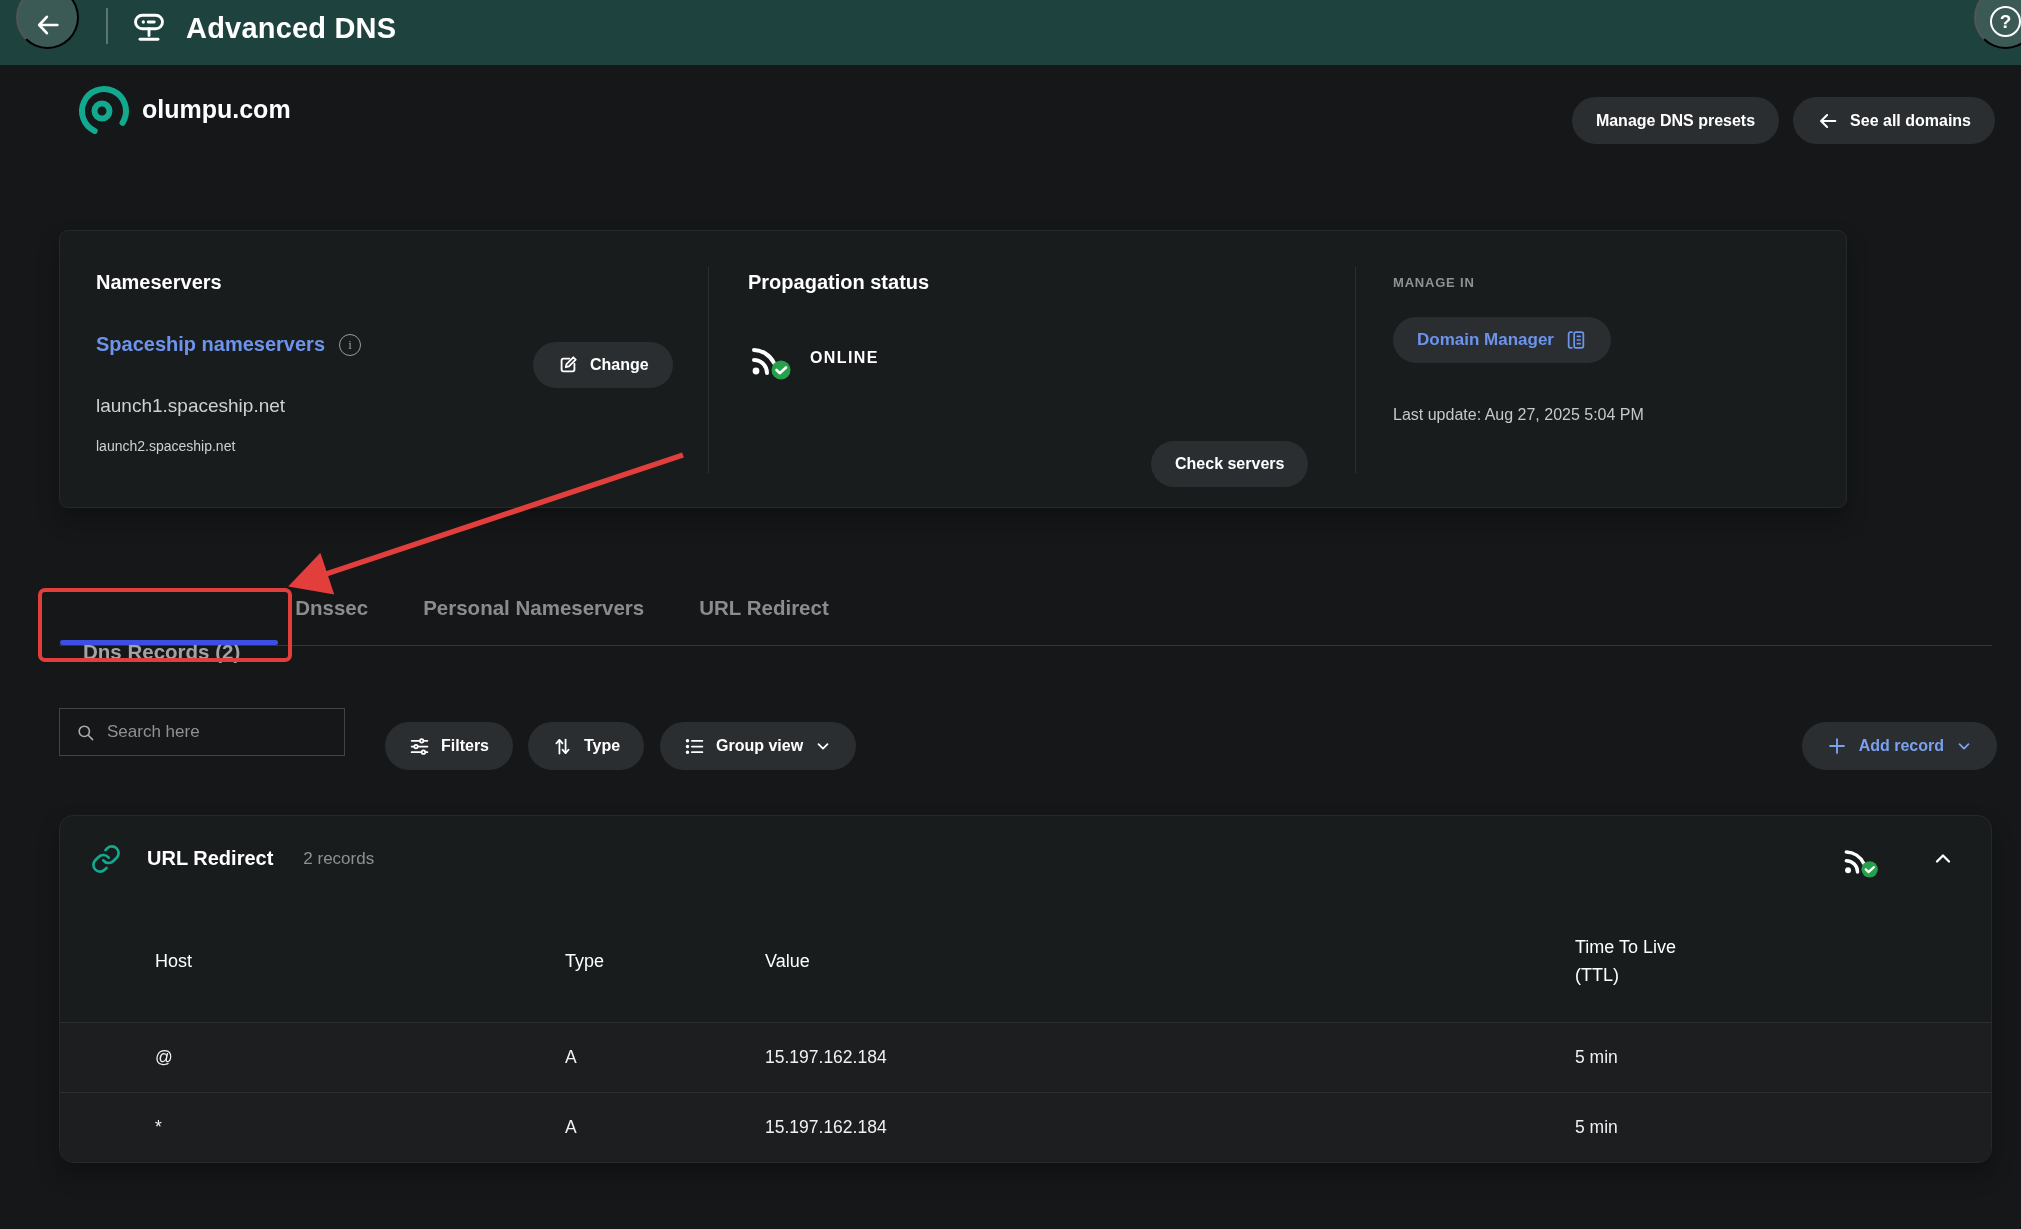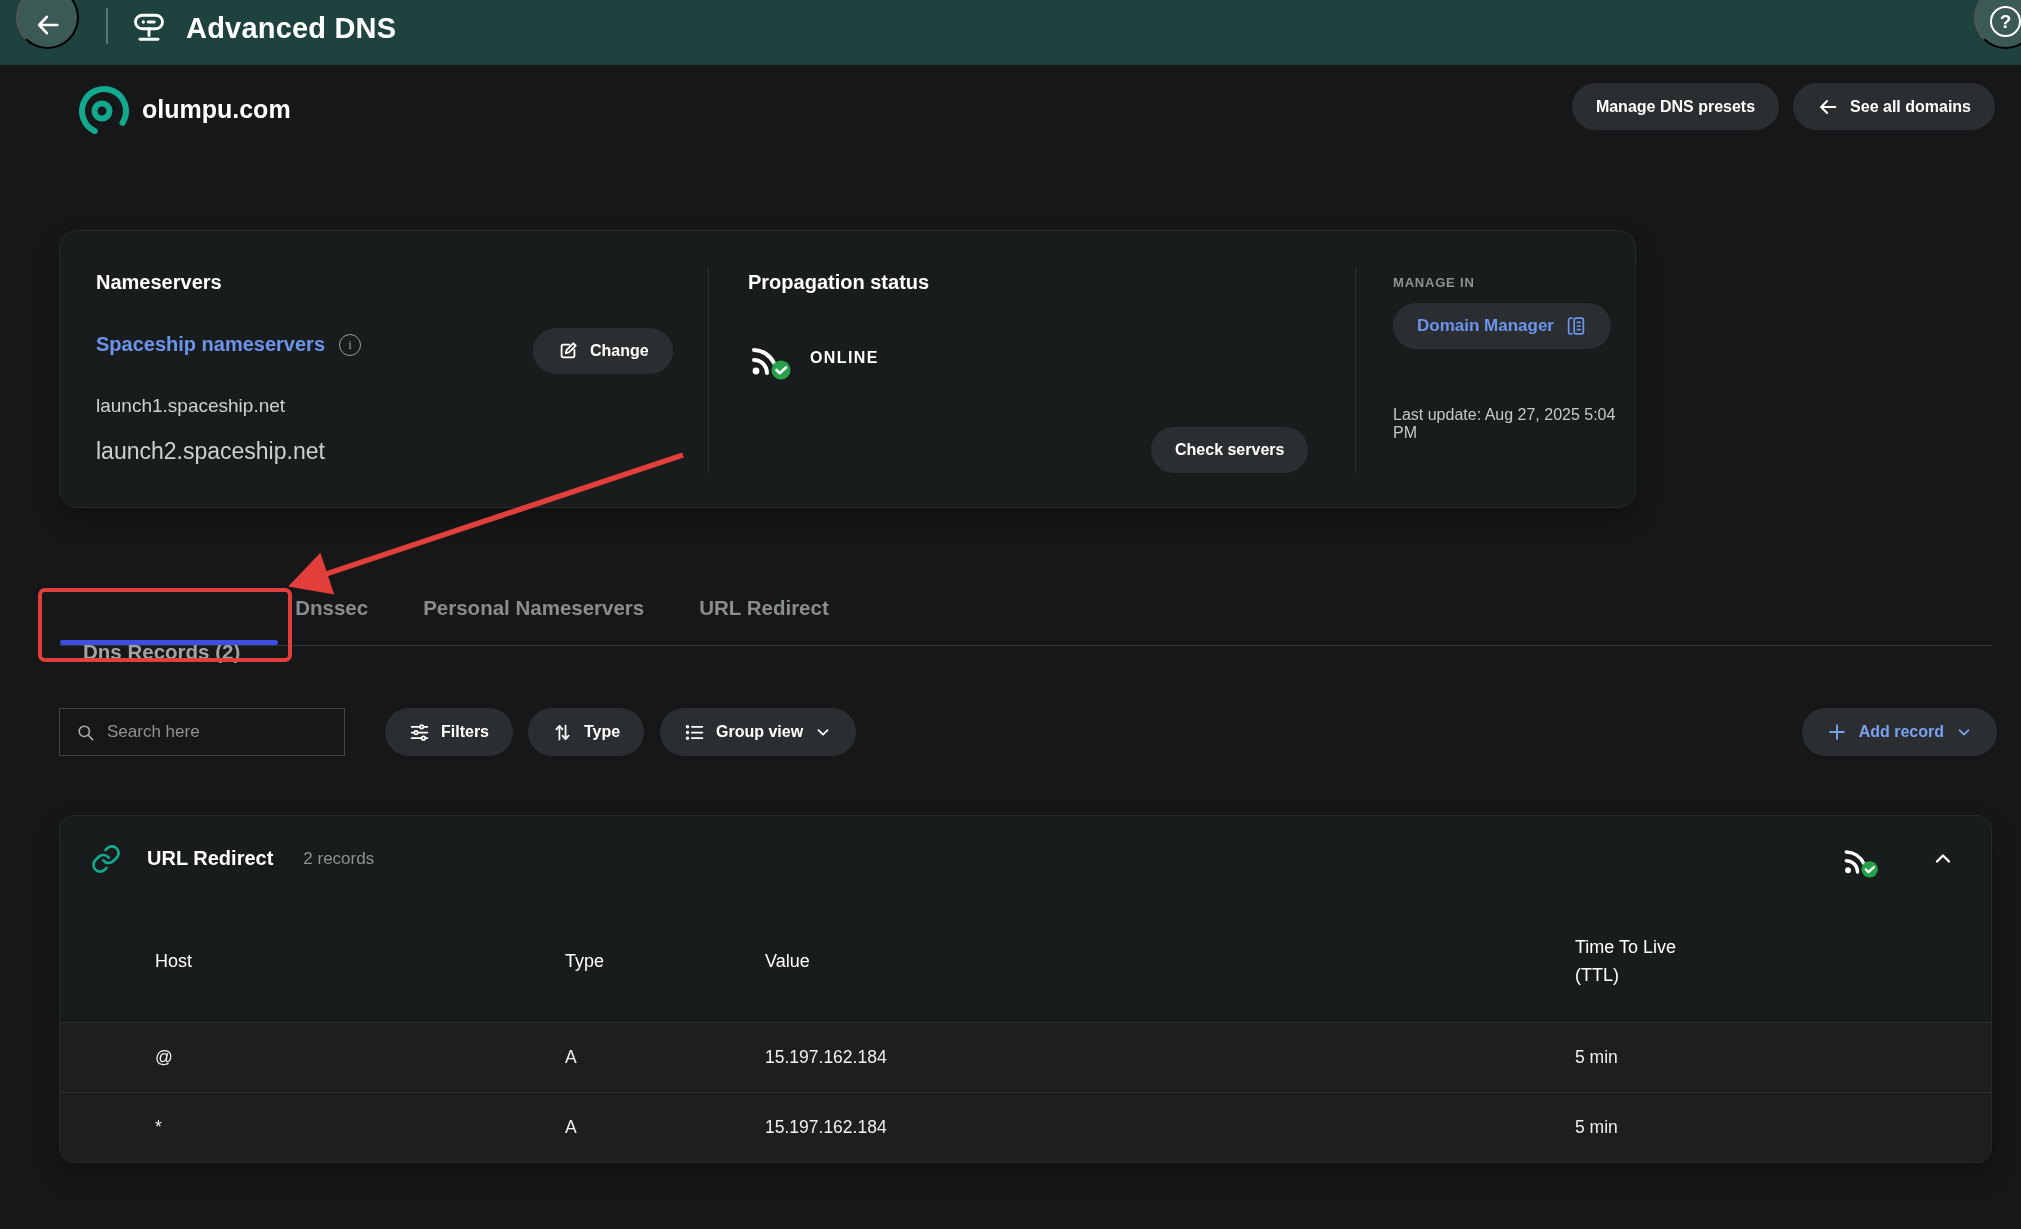--- a/index.html
+++ b/index.html
@@ -22,38 +22,38 @@
     display:flex; align-items:center; justify-content:center; font-size:19px; font-weight:700; color:#fff; margin-top:8px; }
 
   
   .domain-row { position:absolute; left:0; top:65px; width:2021px; height:100px; }
   .brand-logo { position:absolute; left:74px; top:16px; }
   .domain-name { position:absolute; left:142px; top:30px; font-size:25px; font-weight:700; color:#fff; }
   .hdr-buttons { position:absolute; right:26px; top:18px; display:flex; gap:14px; }
   .pill {
     display:inline-flex; align-items:center; gap:11px; height:47px; padding:8px 24px;
     background:#2b2e30; border:none; border-radius:24px; color:#fff;
-    font-family:inherit; font-size:16px; font-weight:700; cursor:pointer; white-space:nowrap;
+    font-family:inherit; font-size:16px; font-weight:700; cursor:pointer; white-space:nowrap;margin-top:14px;
   }
 
   
-  .overview-card { position:absolute; left:59px; top:230px; width:1577px; height:278px;
-    background:#191c1d; border:1px solid #26292a; border-radius:18px;
+  .overview-card { position:absolute; left:59px; top:230px; width:1788px; height:278px;
+    background:#191c1d; border:1px solid #26292a; border-radius:9px;
     box-shadow:0 12px 22px rgba(0,0,0,.28); }
   .v-divider { position:absolute; top:36px; height:206px; width:1px; background:#2d3031; }
   .card-h { font-size:20px; font-weight:700; color:#fff; }
   .ns-heading { position:absolute; left:36px; top:40px; }
   .ns-provider-row { position:absolute; left:36px; top:102px; display:flex; align-items:center; gap:14px; }
   .link-blue { color:#6d94ec; font-size:20px; font-weight:700; cursor:pointer; }
   .info-badge { width:22px; height:22px; border:1.5px solid #9a9da0; border-radius:50%;
     display:flex; align-items:center; justify-content:center; color:#9a9da0;
     font-size:13px; font-style:normal; font-family:"Liberation Serif","DejaVu Serif",serif; cursor:pointer; }
   .change-btn { position:absolute; left:473px; top:97px; height:46px; }
   .ns-server1 { position:absolute; left:36px; top:164px; font-size:19px; color:#cfd1d1; }
-  .ns-server2 { position:absolute; left:36px; top:207px; font-size:23px; color:#cfd1d1; }
+  .ns-server2 { position:absolute; left:36px; top:207px; font-size:14px; color:#cfd1d1; }
 
   .prop-heading { position:absolute; left:688px; top:40px; }
   .prop-status { position:absolute; left:688px; top:105px; display:flex; align-items:center; gap:16px; }
   .online-label { font-size:16px; font-weight:700; letter-spacing:1.4px; color:#fff; }
   .check-btn { position:absolute; left:1091px; top:196px; height:46px;justify-content:flex-end; }
 
   .managein-label { position:absolute; left:1333px; top:44px; font-size:13px; font-weight:700;
     letter-spacing:.8px; color:#8f9394; }
   .dm-btn { position:absolute; left:1333px; top:72px; height:46px; color:#6d94ec; font-size:17px;justify-content:center; }
   .last-update { position:absolute; left:1333px; top:175px; font-size:16px; color:#c6c8c9; }

